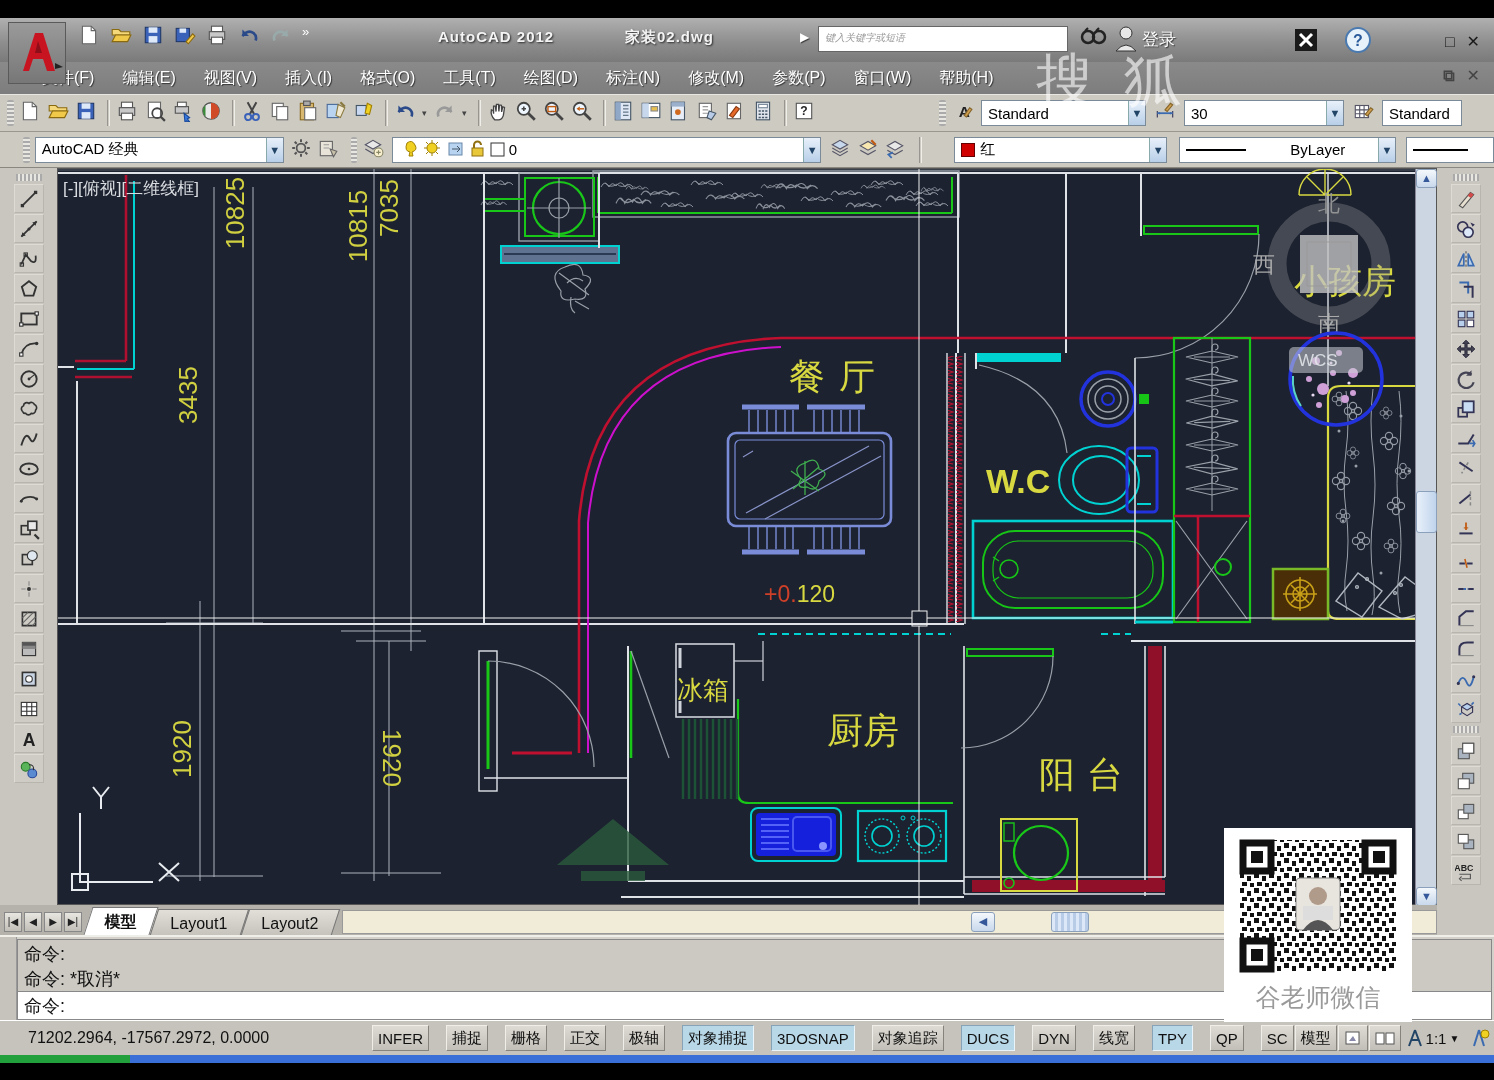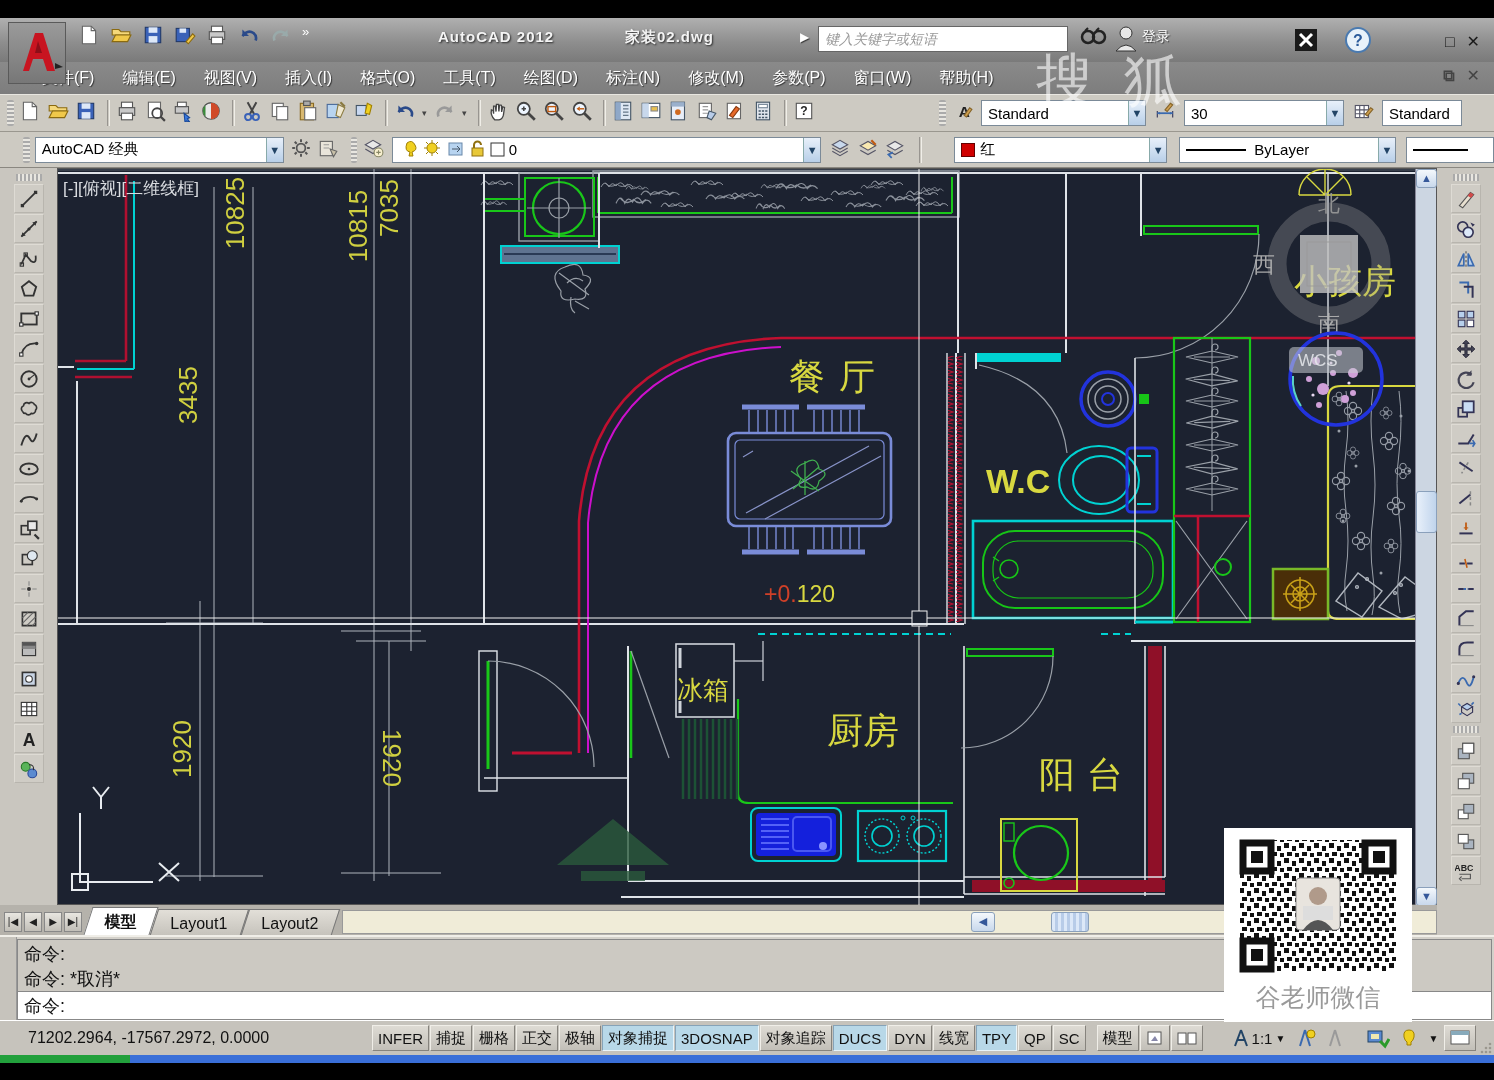--- a/index.html
+++ b/index.html
@@ -8,22 +8,22 @@
 #screen { position:relative; width:1494px; height:1080px; background:#000; }
 #appwin { position:absolute; left:0; top:18px; width:1494px; height:1037px; background:#8c8c8c; }
 
 #titlebar { position:absolute; left:0; top:0; width:100%; height:44px; background:linear-gradient(#b0b0b0,#8e8e8e 55%,#7a7a7a); }
 #logo { position:absolute; left:8px; top:4px; width:58px; height:62px; background:linear-gradient(#9a9a9a,#777); border:1px solid #5a5a5a; z-index:5; }
 #menubar { position:absolute; left:0; top:44px; width:100%; height:32px; background:linear-gradient(#8a8a8a,#7d7d7d); display:flex; align-items:center; padding-left:42px; gap:28px; }
 .menu-item { color:#fff; font-size:16px; text-shadow:1px 1px 1px rgba(0,0,0,.6); padding:3px 0; white-space:nowrap; }
 .qat { position:absolute; top:6px; display:flex; gap:6px; align-items:center; }
 .qat .icon24 { width:26px; height:26px; }
 .apptitle { position:absolute; top:10px; color:#f4f4f4; font-size:15px; font-weight:bold; text-shadow:1px 1px 2px rgba(0,0,0,.7); letter-spacing:1px; white-space:nowrap; }
-#searchbox { position:absolute; left:818px; top:8px; width:250px; height:26px; background:#fff; border:1px solid #666; font-size:14px; color:#999; font-style:italic; padding:4px 6px; overflow:hidden; white-space:nowrap; }
-.tbtext { position:absolute; color:#fff; font-size:14px; text-shadow:1px 1px 1px rgba(0,0,0,.6); }
+#searchbox { position:absolute; left:818px; top:8px; width:250px; height:26px; background:#fff; border:1px solid #666; font-size:10px; color:#999; font-style:italic; padding:4px 6px; overflow:hidden; white-space:nowrap; }
+.tbtext { position:absolute; color:#fff; font-size:17px; text-shadow:1px 1px 1px rgba(0,0,0,.6); }
 #watermark { position:absolute; left:1036px; top:24px; font-size:58px; color:rgba(255,255,255,.60); letter-spacing:30px; z-index:50; display:flex; gap:6px; }
 #watermark .wm2 { background:rgba(210,210,210,.30); border-radius:6px; padding:0 4px; }
 .winbtns { position:absolute; display:flex; gap:12px; align-items:center; }
 .winbtn { color:#1a1a1a; font-size:16px; font-weight:bold; }
 
 #tb1 { position:absolute; left:0; top:76px; width:100%; height:38px; background:#cdcac2; border-top:1px solid #e8e6e0; border-bottom:1px solid #9a978f; }
 #tb2 { position:absolute; left:0; top:114px; width:100%; height:36px; background:#cdcac2; border-bottom:1px solid #8a8780; }
 .icon24 { width:26px; height:26px; display:inline-block; }
 .tbrow { display:flex; align-items:center; height:100%; }
 .sep { width:3px; height:26px; border-left:1px solid #989590; border-right:1px solid #f0eee8; margin:0 4px; }
@@ -393,21 +393,21 @@
               <path d="M3 8 l7-4 7 4-7 4z" fill="#e8e8e8" stroke="#556"></path>
               <path d="M3 12 l7 4 7-4" fill="none" stroke="#556"></path>
               <path d="M8 14 l-4 2 3 3" fill="none" stroke="#3a6ab0" stroke-width="1.6"></path>
             </svg></span>
         <div class="sep" style="margin-left:10px;"></div>
         <div class="combo" style="width:218px; margin-left:28px;">
           <span style="width:14px;height:14px;background:#d00000;border:1px solid #600;display:inline-block;margin-right:5px;"></span>
           <span>红</span>
             <span class="chev">▼</span>
         </div>
-        <div class="combo" style="width:222px; margin-left:12px;">
+        <div class="combo" style="width:222px; margin-left:12px;gap:36px;">
           <span style="display:inline-block;width:60px;border-top:2px solid #000;margin-right:8px;"></span>
           <span>ByLayer</span>
             <span class="chev">▼</span>
         </div>
         <div class="combo" style="width:90px; margin-left:10px;">
           <span style="display:inline-block;width:55px;border-top:2px solid #000;margin-right:8px;"></span>
         </div>
       </div>
     </div>
 
@@ -1092,21 +1092,21 @@
       <div id="cmdgrip"></div>
       <div id="cmdhist">
           <div>命令:</div>
           <div>命令: *取消*</div>
         </div>
       <div id="cmdline"><span>命令:</span></div>
     </div>
 
     <div id="statusbar">
       <div id="coords">71202.2964, -17567.2972, 0.0000</div>
-      <div id="sttoggles" style="display:flex; align-items:flex-start;">
+      <div id="sttoggles" style="display:flex; align-items:flex-start;gap:16px;">
           <div class="stbtn">INFER</div>
           <div class="stbtn">捕捉</div>
           <div class="stbtn">栅格</div>
           <div class="stbtn">正交</div>
           <div class="stbtn">极轴</div>
           <div class="stbtn active">对象捕捉</div>
           <div class="stbtn active">3DOSNAP</div>
           <div class="stbtn">对象追踪</div>
           <div class="stbtn active">DUCS</div>
           <div class="stbtn">DYN</div>

